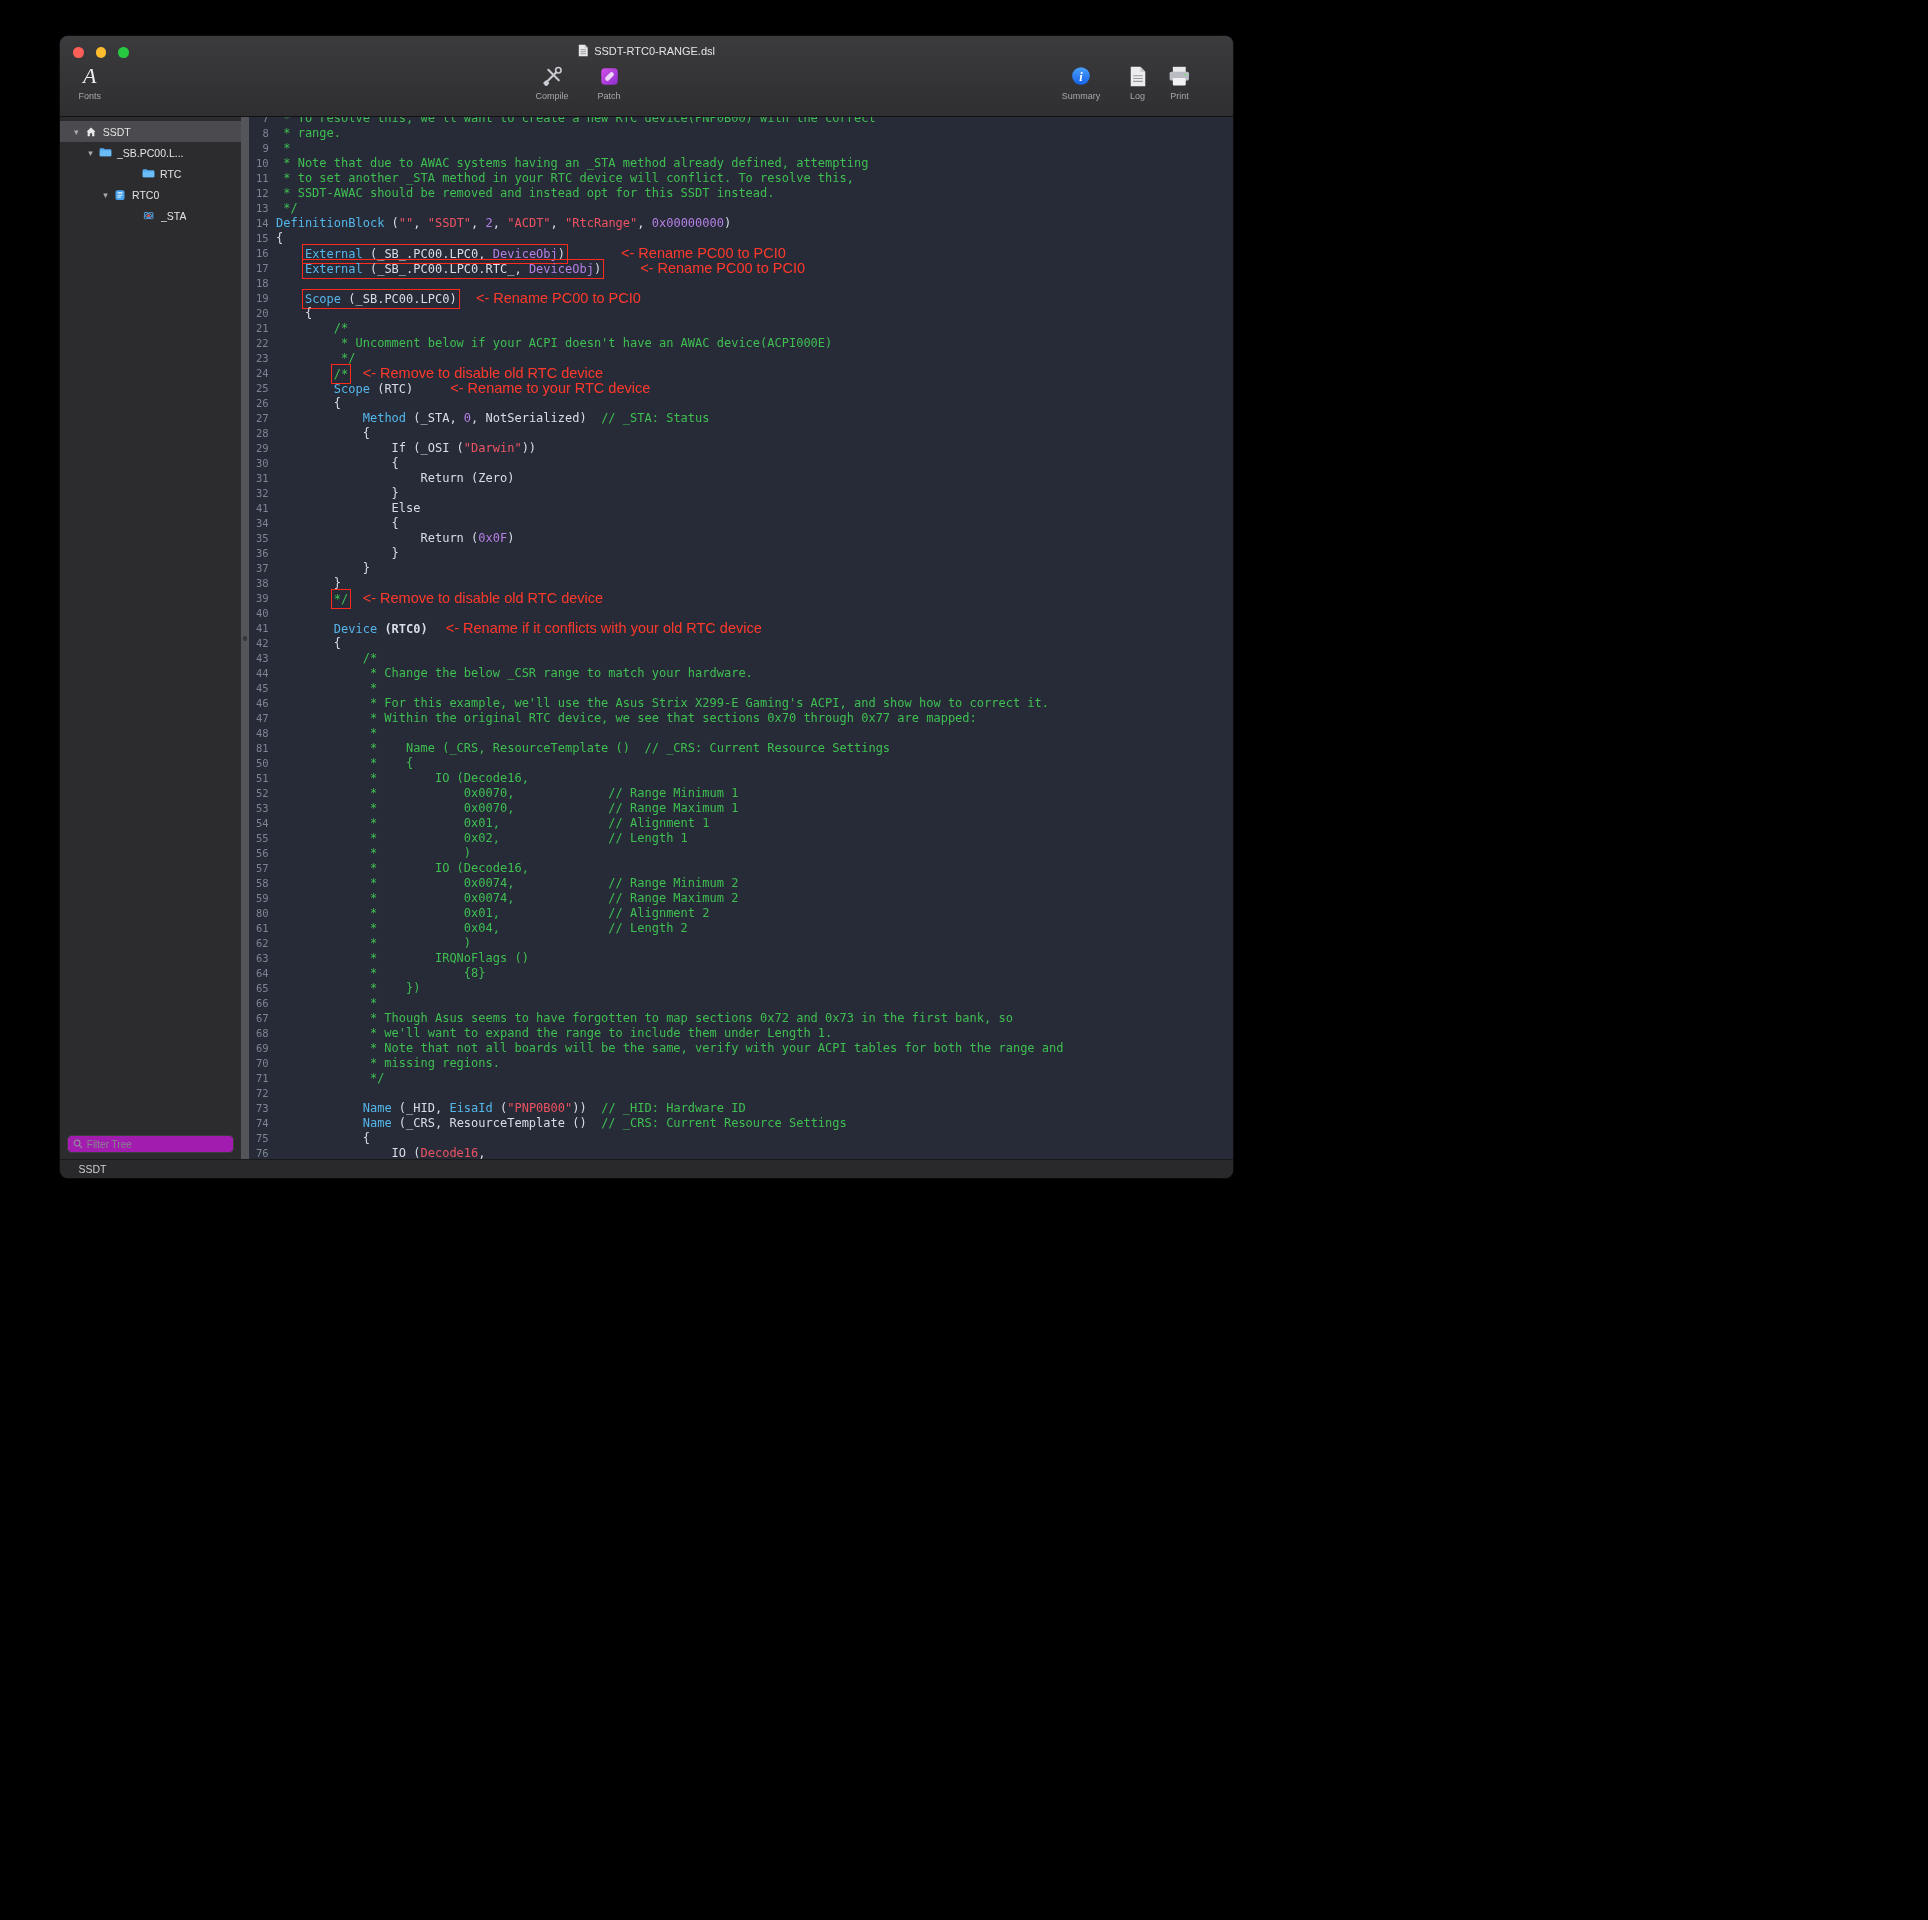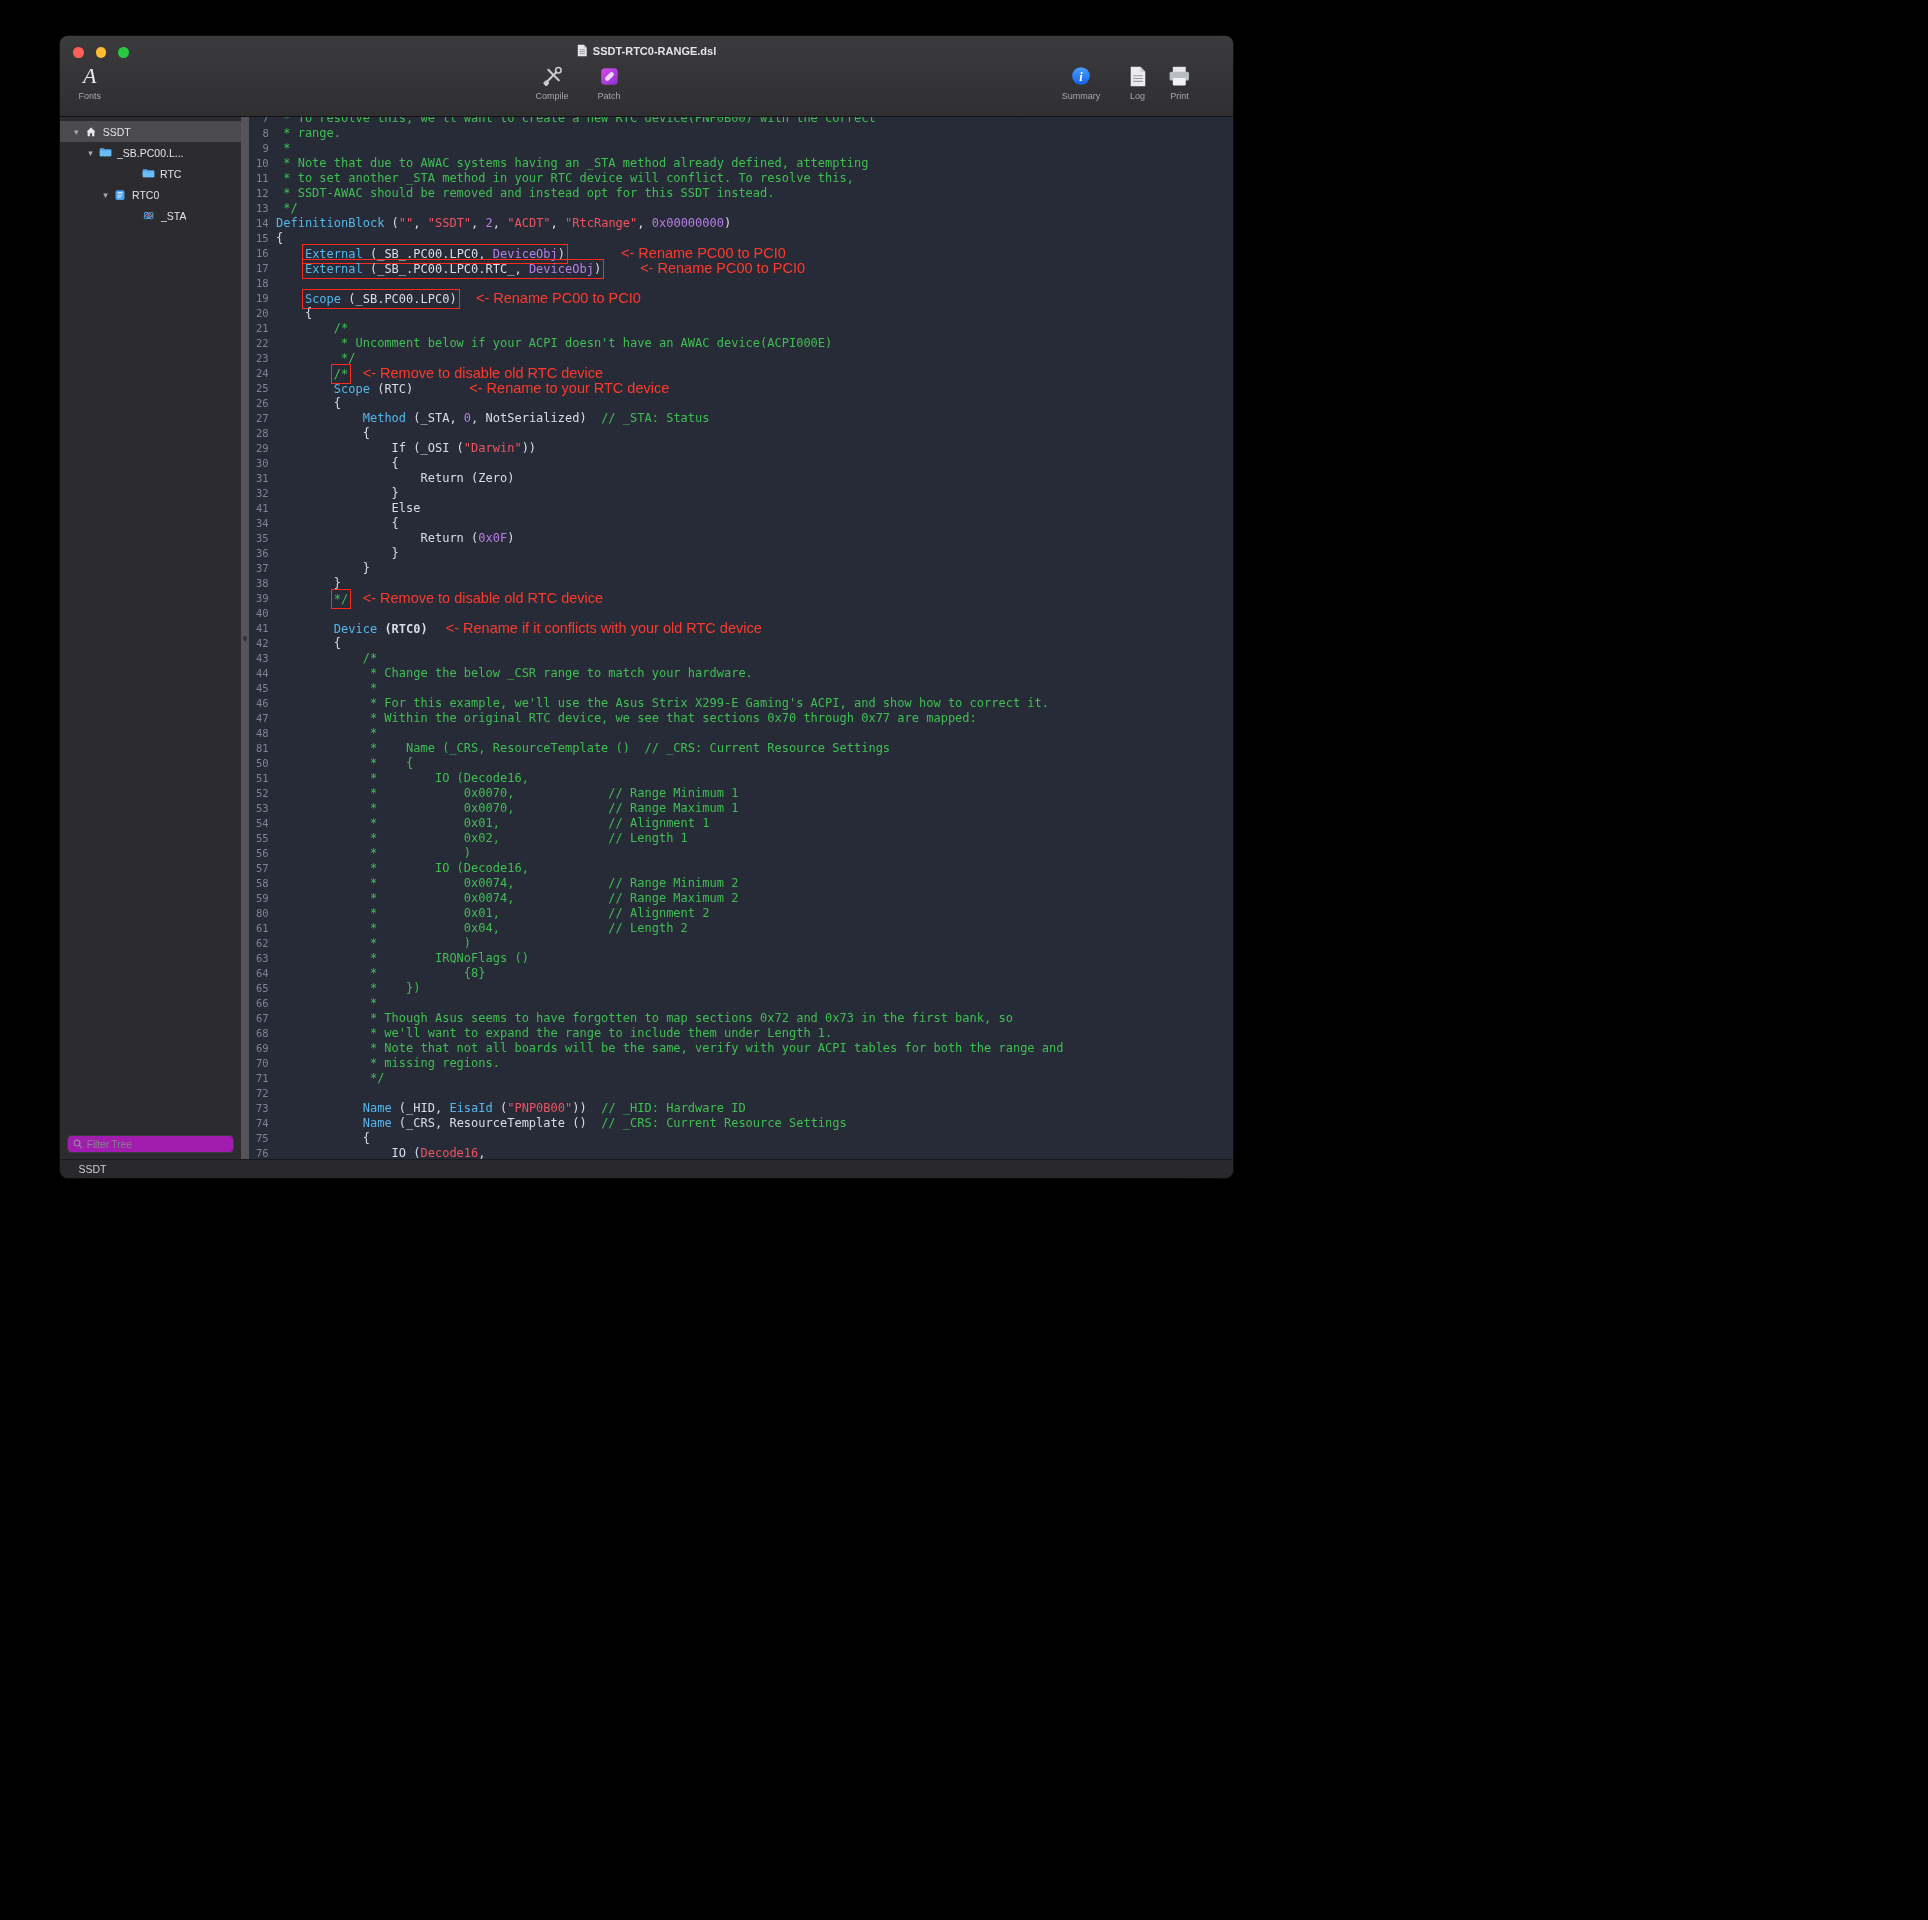--- a/index.html
+++ b/index.html
@@ -11,21 +11,21 @@
     box-shadow:0 24px 73px rgba(0,0,0,.7),0 0 0 0.8px rgba(255,255,255,.09)}
 
   
   .chrome{position:absolute;left:0;top:0;right:0;height:81px;
     background:linear-gradient(#3b3b3e,#2f2f32);border-bottom:0.8px solid #121214}
   .traffic{position:absolute;left:13px;top:11.3px;display:flex;gap:12px}
   .tl{width:10.5px;height:10.5px;border-radius:50%;display:inline-block}
   .tl.red{background:#ff5f57}.tl.yellow{background:#febc2e}.tl.green{background:#28c840}
   .title{position:absolute;left:0;right:0;top:7.3px;height:16px;display:flex;
     justify-content:center;align-items:center;gap:5.6px;color:#e4e4e6;
-    font-size:11px;font-weight:bold}
+    font-size:11px;font-weight:normal}
   .tb-item{position:absolute;top:27px;height:50px;display:flex;flex-direction:column;
     align-items:center;gap:1.6px;cursor:default}
   .tb-ico{height:26px;display:flex;align-items:center;justify-content:center}
   .tb-label{font-size:9px;color:#a6a7ab;white-space:nowrap}
   .fonts-a{font:italic 22px "Liberation Serif",serif;color:#ededef}
   [data-name="toolbar-fonts-button"]{left:3.2px;width:53px}
   [data-name="toolbar-compile-button"]{left:463px;width:58px}
   [data-name="toolbar-patch-button"]{left:524px;width:50px}
   [data-name="toolbar-summary-button"]{left:992px;width:58px}
   [data-name="toolbar-log-button"]{left:1059px;width:37px}
@@ -309,21 +309,21 @@
           <div class="code-row" data-name="code-line-23">
             <span class="ln" data-name="line-number">23</span>
             <span class="lc"><span class="tok-g">         */</span></span>
           </div>
           <div class="code-row" data-name="code-line-24">
             <span class="ln" data-name="line-number">24</span>
             <span class="lc"><span class="tok-w">        </span><span class="redbox" data-name="annotation-box"><span class="tok-g">/*</span></span><span class="ann" data-name="annotation-text" style="margin-left: 14.5px;">&lt;- Remove to disable old RTC device</span></span>
           </div>
           <div class="code-row" data-name="code-line-25">
             <span class="ln" data-name="line-number">25</span>
-            <span class="lc"><span class="tok-w">        </span><span class="tok-c">Scope </span><span class="tok-w">(RTC)</span><span class="ann" data-name="annotation-text" style="margin-left: 56px;">&lt;- Rename to your RTC device</span></span>
+            <span class="lc"><span class="tok-w">        </span><span class="tok-c">Scope </span><span class="tok-w">(RTC)</span><span class="ann" data-name="annotation-text" style="margin-left: 37px;">&lt;- Rename to your RTC device</span></span>
           </div>
           <div class="code-row" data-name="code-line-26">
             <span class="ln" data-name="line-number">26</span>
             <span class="lc"><span class="tok-w">        {</span></span>
           </div>
           <div class="code-row" data-name="code-line-27">
             <span class="ln" data-name="line-number">27</span>
             <span class="lc"><span class="tok-w">            </span><span class="tok-c">Method </span><span class="tok-w">(_STA, </span><span class="tok-p">0</span><span class="tok-w">, NotSerialized)  </span><span class="tok-g">// _STA: Status</span></span>
           </div>
           <div class="code-row" data-name="code-line-28">

